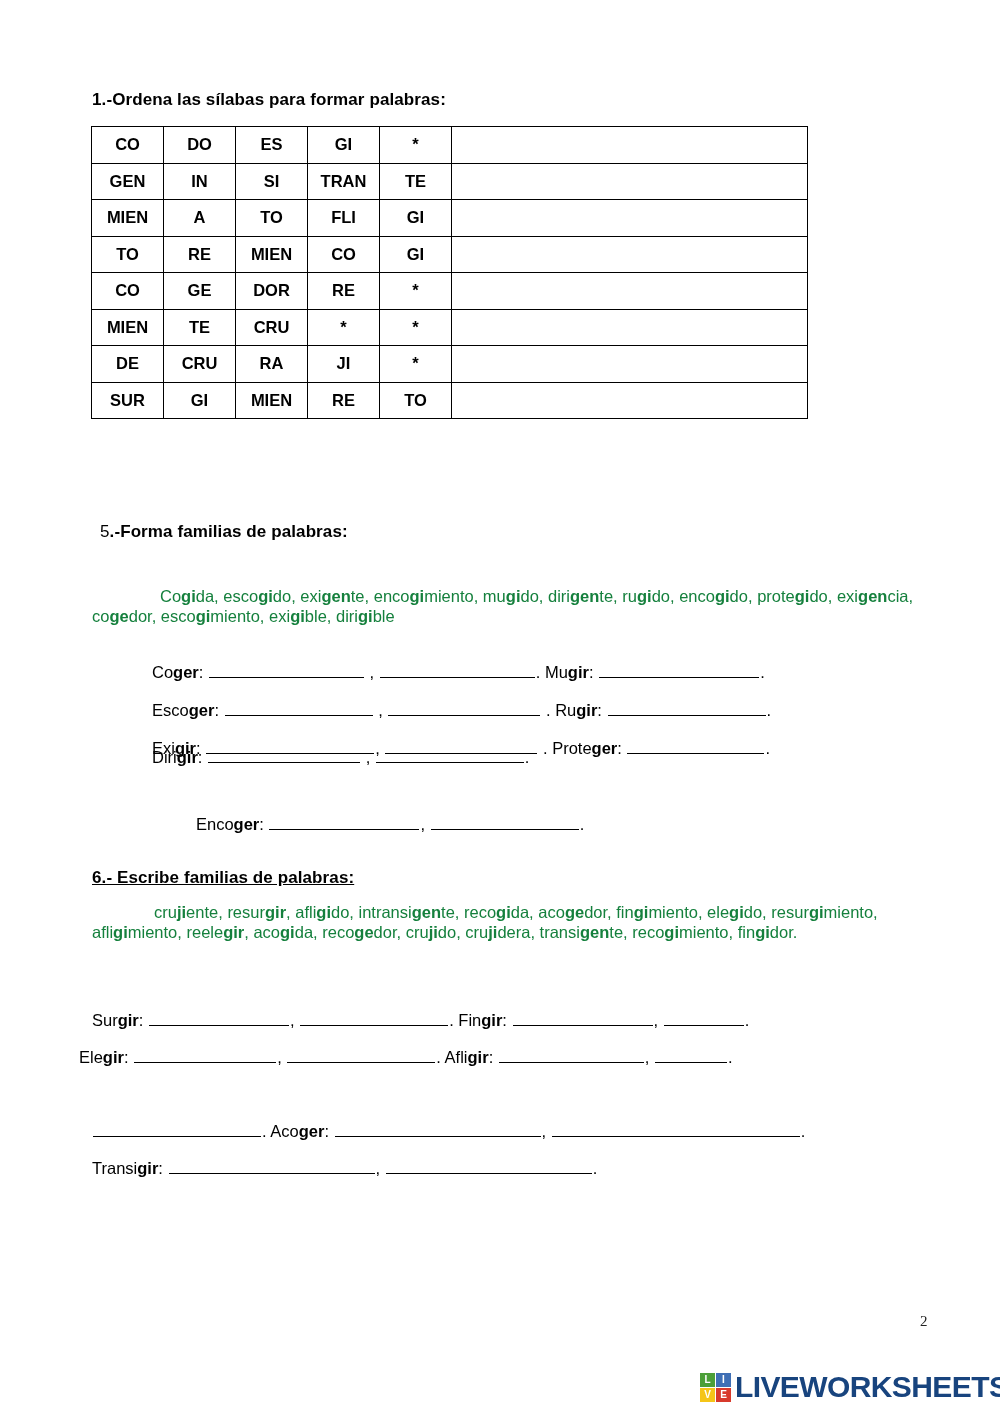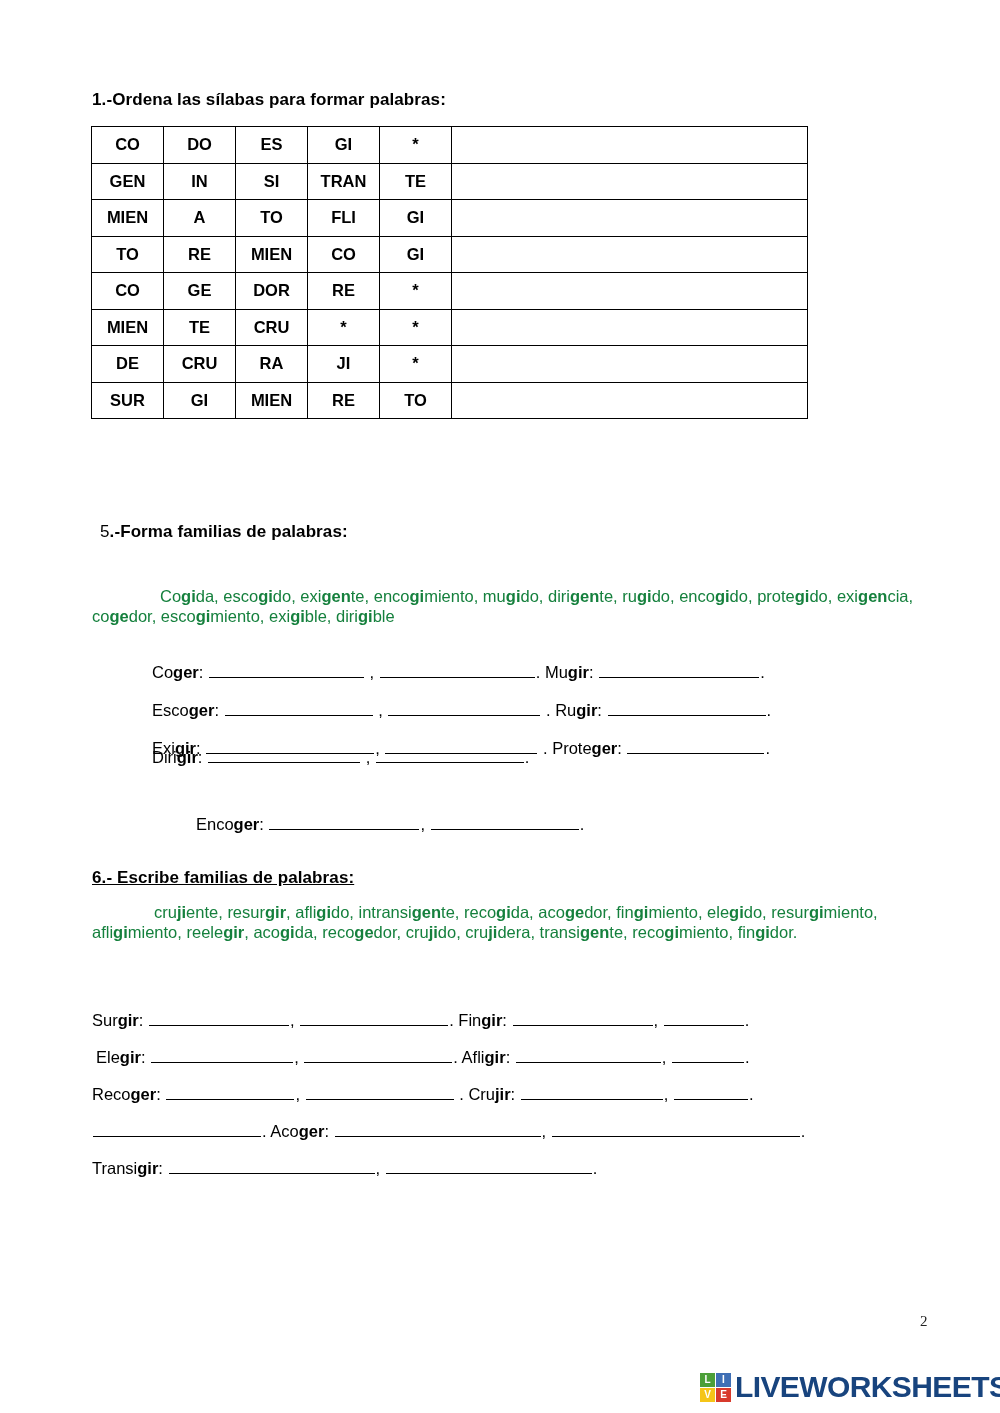--- a/index.html
+++ b/index.html
@@ -251,38 +251,29 @@
 
   <div class="answer-line" style="left:92px; top:1011px;">
     <span><span>Sur</span><b>gir</b><span>:</span></span>
     <span class="blank" style="width:140px"></span><span>,</span>
     <span class="blank" style="width:148px"></span><span>.</span>
     <span><span>Fin</span><b>gir</b><span>:</span></span>
     <span class="blank" style="width:140px"></span><span>,</span>
     <span class="blank" style="width:80px"></span><span>.</span>
   </div>
 
-  <div class="answer-line" style="left:96px; top:1048px;">
+  <div class="answer-line" style="left:79px; top:1048px;">
     <span><span>Ele</span><b>gir</b><span>:</span></span>
     <span class="blank" style="width:142px"></span><span>,</span>
     <span class="blank" style="width:148px"></span><span>.</span>
     <span><span>Afli</span><b>gir</b><span>:</span></span>
     <span class="blank" style="width:145px"></span><span>,</span>
     <span class="blank" style="width:72px"></span><span>.</span>
   </div>
 
-  <div class="answer-line" style="left:92px; top:1085px;">
-    <span><span>Reco</span><b>ger</b><span>:</span></span>
-    <span class="blank" style="width:128px"></span><span>,</span>
-    <span class="blank" style="width:148px"></span>
-    <span>.</span>
-    <span><span>Cru</span><b>jir</b><span>:</span></span>
-    <span class="blank" style="width:142px"></span><span>,</span>
-    <span class="blank" style="width:74px"></span><span>.</span>
-  </div>
 
   <div class="answer-line" style="left:92px; top:1122px;">
     <span class="blank" style="width:168px"></span><span>.</span>
     <span><span>Aco</span><b>ger</b><span>:</span></span>
     <span class="blank" style="width:206px"></span><span>,</span>
     <span class="blank" style="width:248px"></span><span>.</span>
   </div>
 
   <div class="answer-line" style="left:92px; top:1159px;">
     <span><span>Transi</span><b>gir</b><span>:</span></span>

